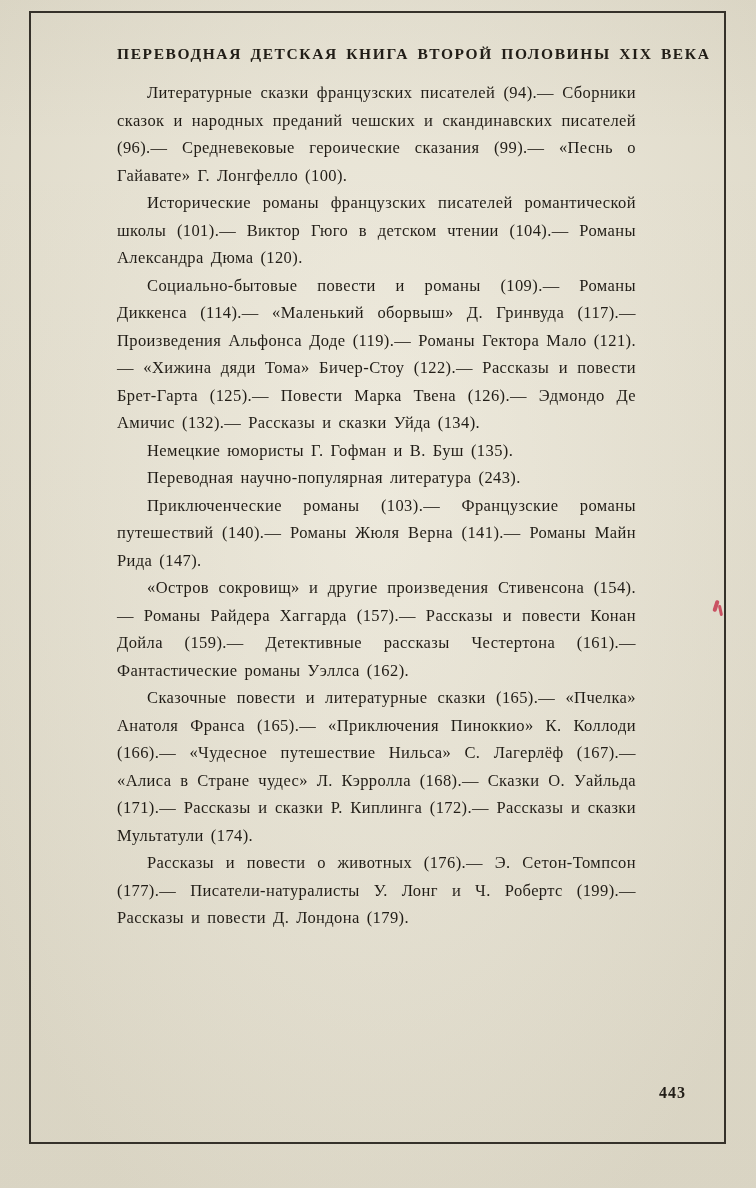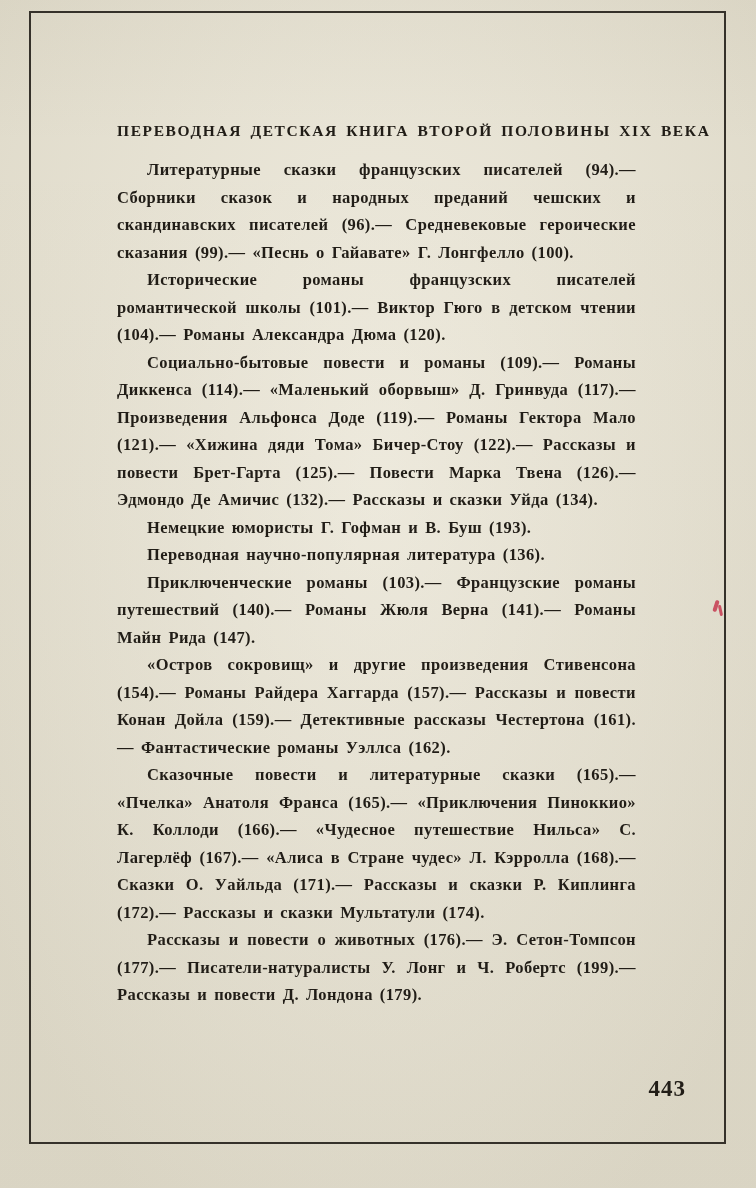--- a/index.html
+++ b/index.html
@@ -28,54 +28,53 @@
     position: absolute;
     left: 29px;
     top: 11px;
     width: 697px;
     height: 1133px;
     border: 2px solid #35312a;
     box-sizing: border-box;
     overflow: hidden;
   }
   .content {
-    padding: 80px 88px 0 86px;
+    padding: 32px 88px 0 86px;
     color: #211d17;
-    margin-top: 29px;
   }
   .heading {
     font-size: 15.5px;
     font-weight: 700;
     letter-spacing: 1.6px;
     word-spacing: 3px;
     text-align: center;
     margin: 0 0 16px 0;
     white-space: nowrap;
   }
   .heading.second {
     margin-top: 64px;
     margin-bottom: 18px;
   }
   .para {
     margin: 0;
     font-size: 16.5px;
-    font-weight: 700;
+    font-weight: 400;
     line-height: 27.5px;
     letter-spacing: 0.4px;
     word-spacing: 2.5px;
     text-align: justify;
     text-indent: 30px;
     hyphens: auto;
     -webkit-hyphens: auto;
   }
   .page-number {
     position: absolute;
     right: 38px;
     bottom: 40px;
-    font-size: 23px;
+    font-size: 16px;
     font-weight: 700;
     letter-spacing: 1px;
     color: #211d17;
   }
   
   .red-mark {
     position: absolute;
     right: -4px;
     top: 586px;
     width: 16px;
@@ -95,22 +94,22 @@
 <body>
 
 <div class="frame">
   <div class="content">
 
     <h1 class="heading">ПЕРЕВОДНАЯ ДЕТСКАЯ КНИГА ВТОРОЙ ПОЛОВИНЫ XIX ВЕКА</h1>
 
     <p class="para" lang="ru">Литературные сказки французских писателей (94).— Сборники сказок и народных преданий чешских и скандинавских писателей (96).— Средневековые героические сказания (99).— «Песнь о Гайавате» Г. Лонгфелло (100).</p>
     <p class="para" lang="ru">Исторические романы французских писателей романтической школы (101).— Виктор Гюго в детском чтении (104).— Романы Александра Дюма (120).</p>
     <p class="para" lang="ru">Социально-бытовые повести и романы (109).— Романы Диккенса (114).— «Маленький оборвыш» Д. Гринвуда (117).— Произведения Альфонса Доде (119).— Романы Гектора Мало (121).— «Хижина дяди Тома» Бичер-Стоу (122).— Рассказы и повести Брет-Гарта (125).— Повести Марка Твена (126).— Эдмондо Де Амичис (132).— Рассказы и сказки Уйда (134).</p>
-    <p class="para" lang="ru">Немецкие юмористы Г. Гофман и В. Буш (193).</p>
-    <p class="para" lang="ru">Переводная научно-популярная литература (136).</p>
+    <p class="para" lang="ru">Немецкие юмористы Г. Гофман и В. Буш (135).</p>
+    <p class="para" lang="ru">Переводная научно-популярная литература (243).</p>
     <p class="para" lang="ru">Приключенческие романы (103).— Французские романы путешествий (140).— Романы Жюля Верна (141).— Романы Майн Рида (147).</p>
 
 
     <p class="para" lang="ru">«Остров сокровищ» и другие произведения Стивенсона (154).— Романы Райдера Хаггарда (157).— Рассказы и повести Конан Дойла (159).— Детективные рассказы Честертона (161).— Фантастические романы Уэллса (162).</p>
     <p class="para" lang="ru">Сказочные повести и литературные сказки (165).— «Пчелка» Анатоля Франса (165).— «Приключения Пиноккио» К. Коллоди (166).— «Чудесное путешествие Нильса» С. Лагерлёф (167).— «Алиса в Стране чудес» Л. Кэрролла (168).— Сказки О. Уайльда (171).— Рассказы и сказки Р. Киплинга (172).— Рассказы и сказки Мультатули (174).</p>
     <p class="para" lang="ru">Рассказы и повести о животных (176).— Э. Сетон-Томпсон (177).— Писатели-натуралисты У. Лонг и Ч. Робертс (199).— Рассказы и повести Д. Лондона (179).</p>
 
   </div>
 
   <div class="page-number">443</div>

